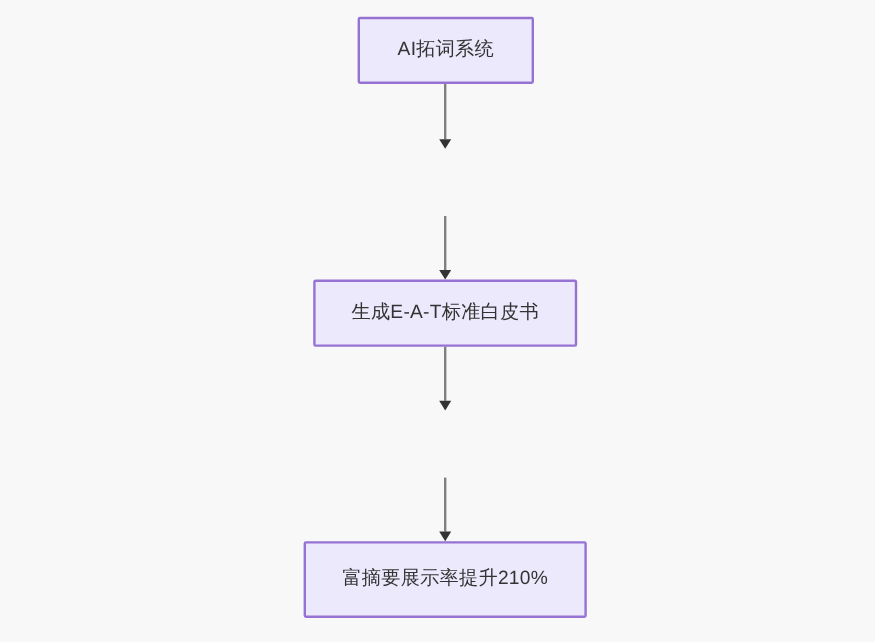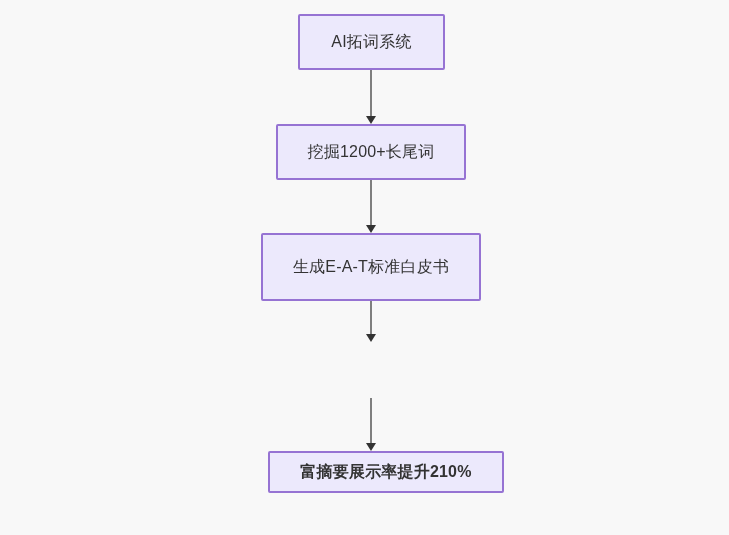--- a/index.html
+++ b/index.html
@@ -82,26 +82,23 @@
 
   <div class="flow-edge" style="left:365px; top:398px; height:53px;">
     <div class="edge-line" style="height:45px;"></div>
     <div class="edge-arrowhead"></div>
   </div>
 
   <div class="flow-node" style="left:298px; top:14px; width:147px; height:56px;">
     <span class="node-label">AI拓词系统</span>
   </div>
 
-  <div class="flow-node" style="left:276px; top:124px; width:190px; height:56px;">
-    <span class="node-label">挖掘1200+长尾词</span>
-  </div>
 
-  <div class="flow-node" style="left:261px; top:233px; width:220px; height:68px;">
+  <div class="flow-node" style="left:261px; top:233px; width:220px; height:56px;">
     <span class="node-label">生成E-A-T标准白皮书</span>
   </div>
 
 
-  <div class="flow-node" style="left:268px; top:451px; width:236px; height:42px;font-weight:bold;">
+  <div class="flow-node" style="left:253px; top:451px; width:236px; height:64px;">
     <span class="node-label">富摘要展示率提升210%</span>
   </div>
 
 </div>
 
 </body></html>

